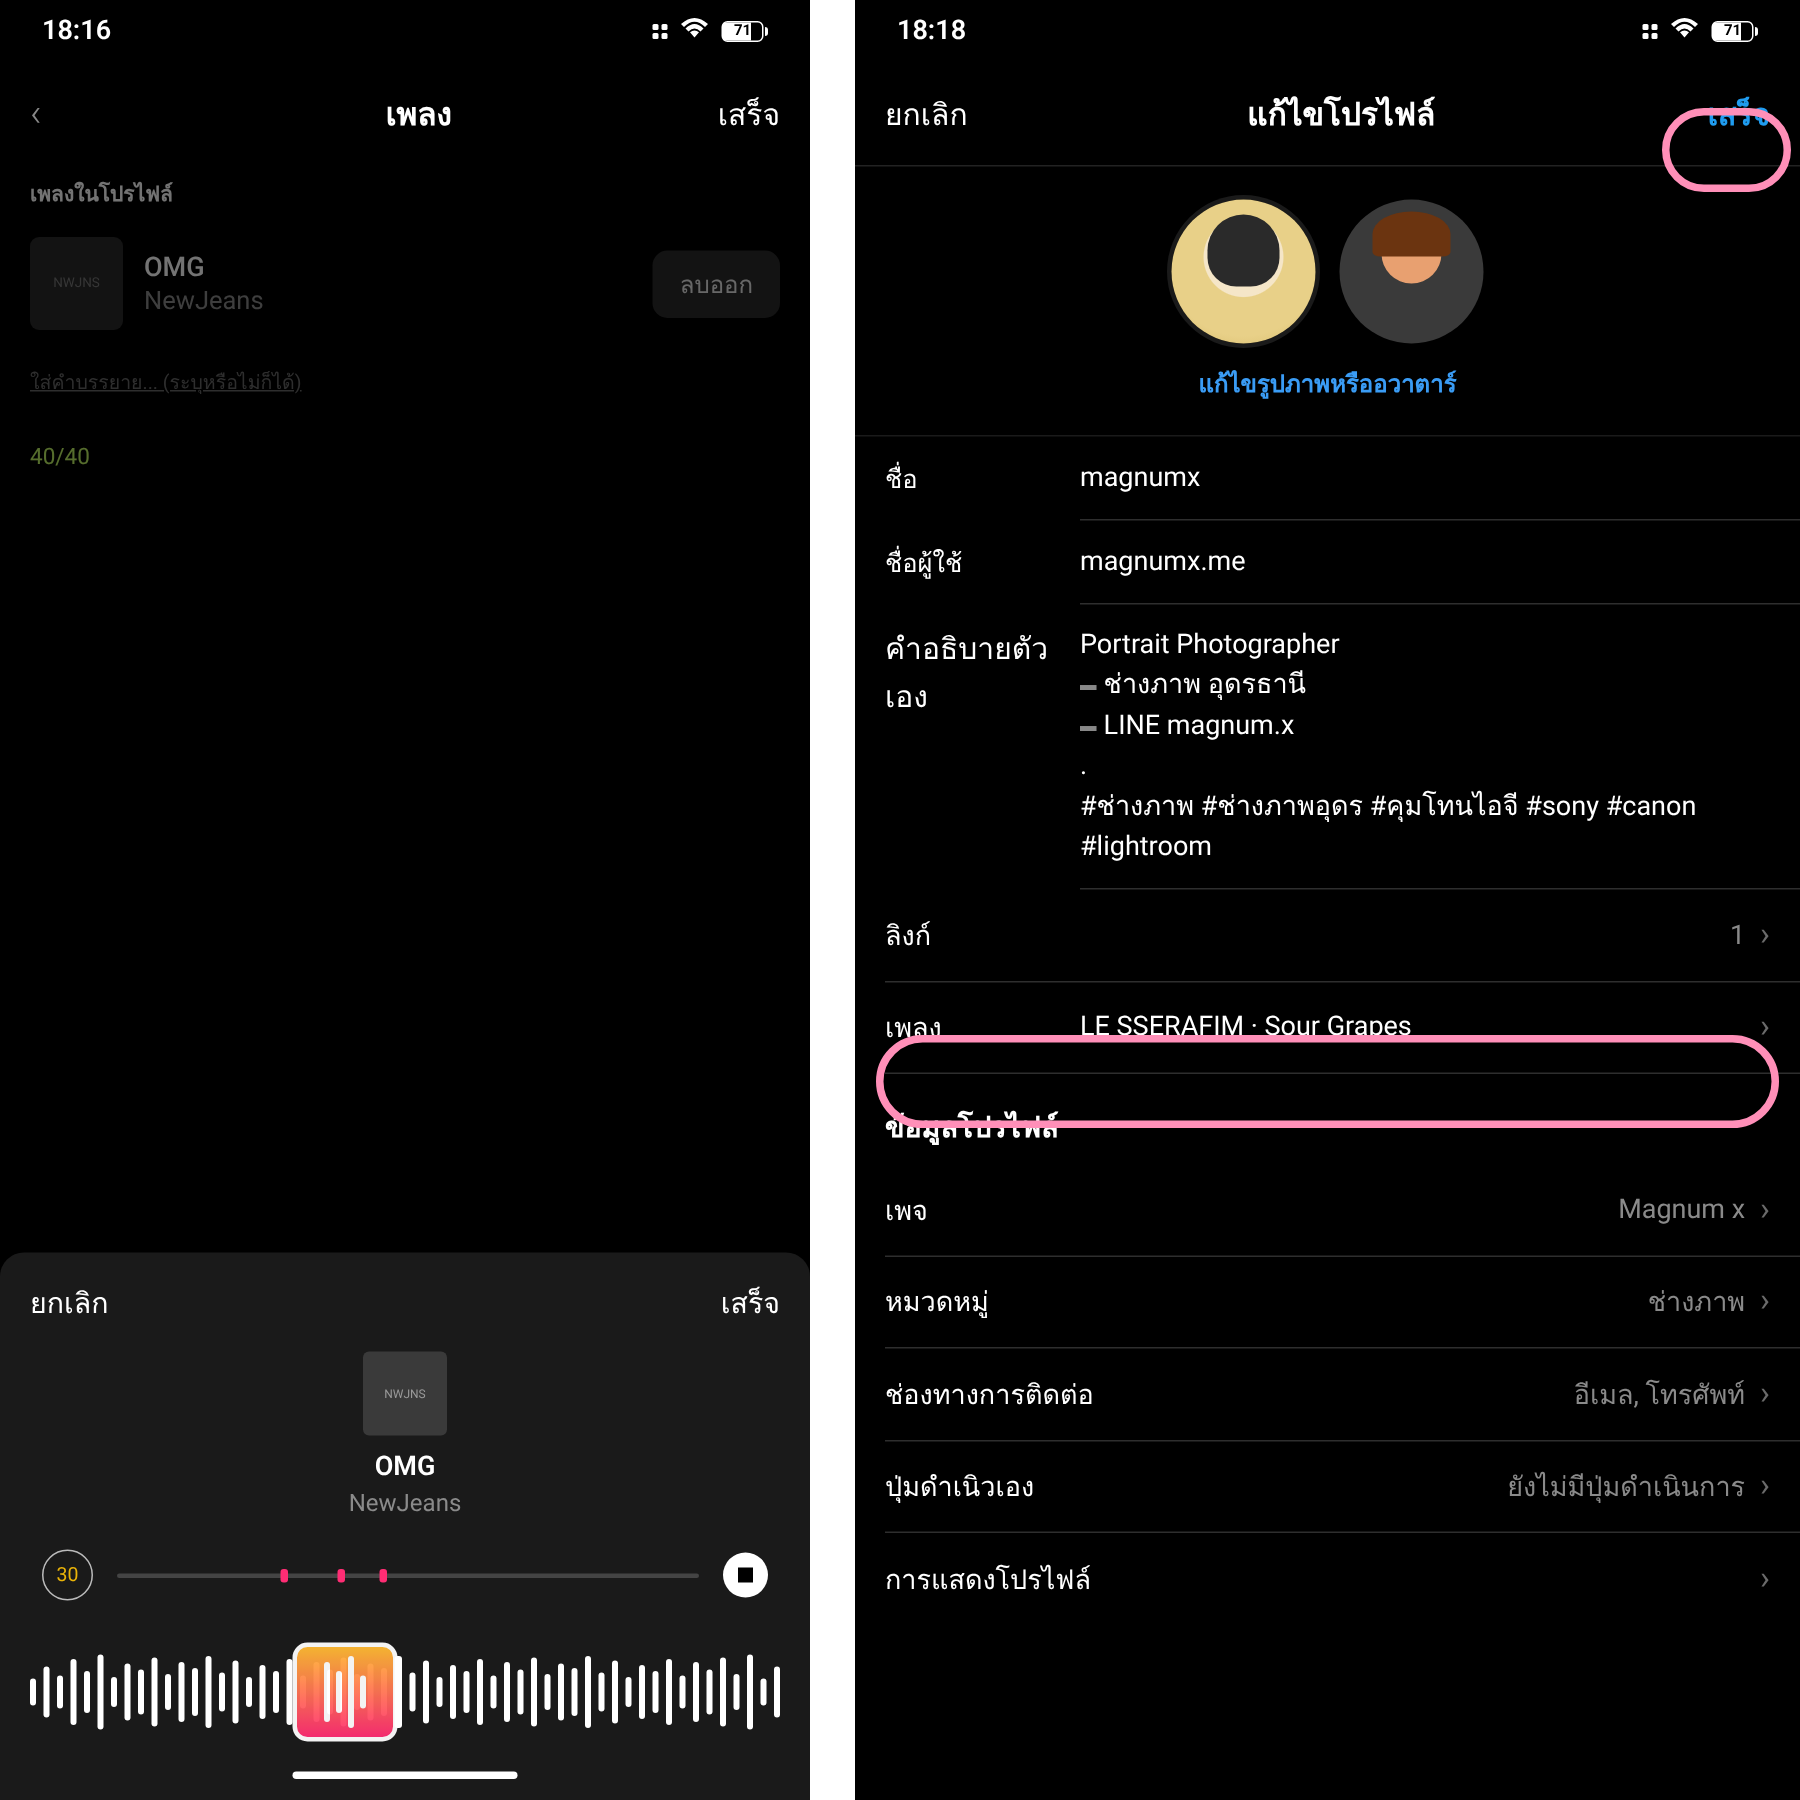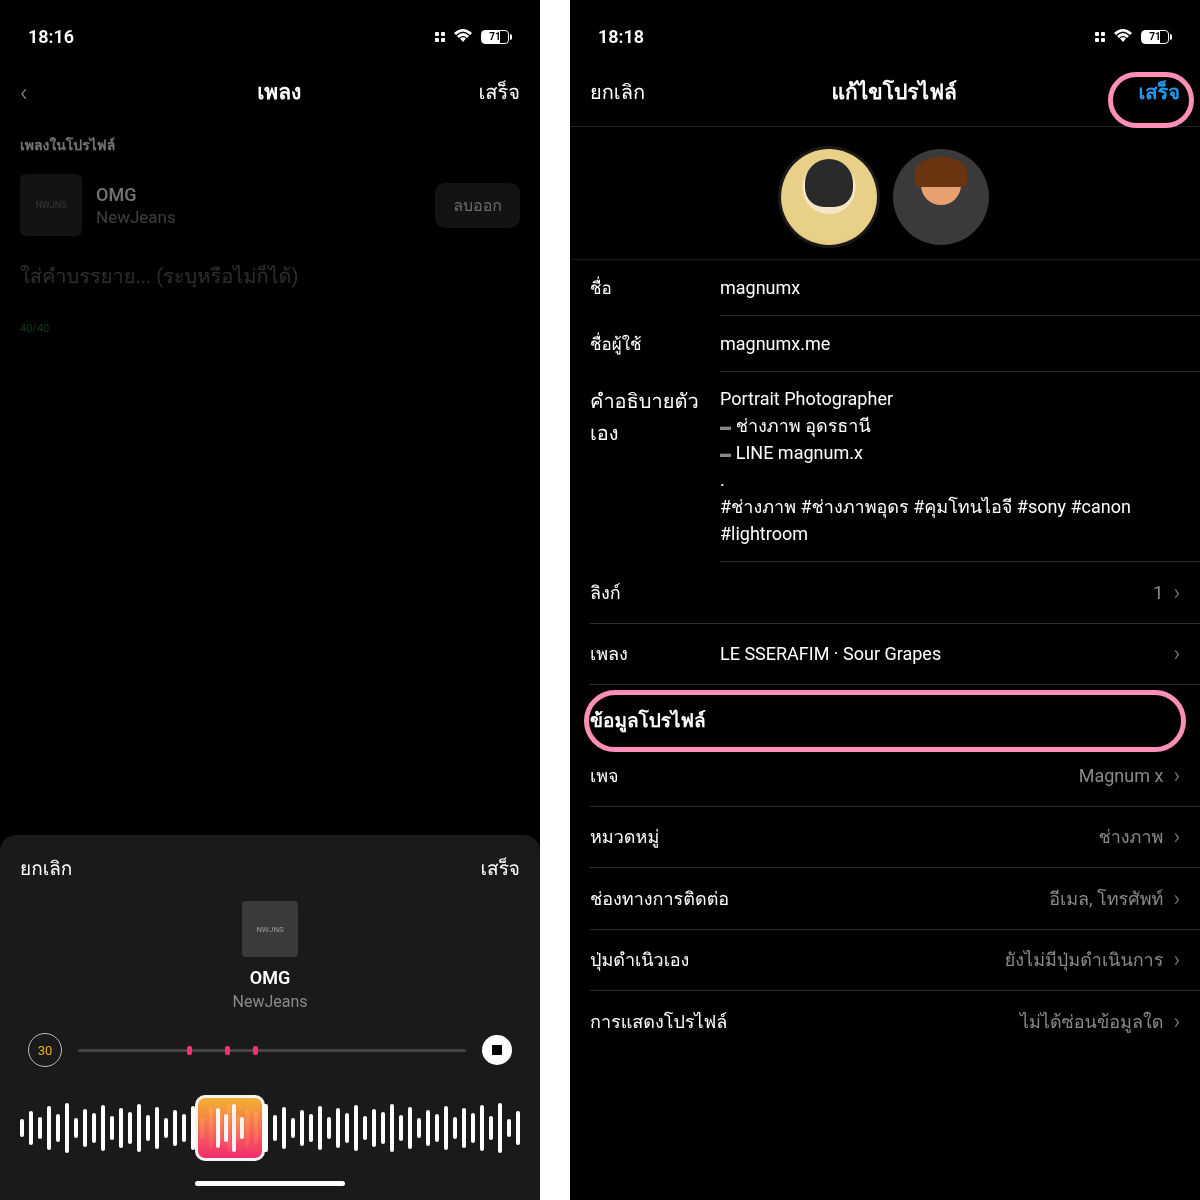--- a/index.html
+++ b/index.html
@@ -2,21 +2,21 @@
 <html><head>
 <meta charset="utf-8">
 <style>
   * { margin: 0; padding: 0; box-sizing: border-box; font-family: -apple-system, BlinkMacSystemFont, "Segoe UI", Roboto, sans-serif; }
   body { background: #fff; width: 1200px; height: 1200px; display: flex; overflow: hidden; }
   .phone { width: 540px; height: 1200px; background: #000; position: relative; overflow: hidden; color: #fff; }
   .divider-col { width: 30px; background: #fff; }
   .phone.right { width: 540px; }
 
   
-  .status-bar { display: flex; justify-content: space-between; align-items: center; padding: 26px 28px 8px 28px; font-size: 18px; font-weight: 600; }
+  .status-bar { display: flex; justify-content: space-between; align-items: center; padding: 10px 28px 8px 28px; font-size: 18px; font-weight: 600; }
   .status-right { display: flex; align-items: center; gap: 8px; }
   .signal-dots { display: grid; grid-template-columns: repeat(2,4px); grid-template-rows: repeat(2,4px); gap: 2px; }
   .signal-dots span { width:4px;height:4px;background:#fff;border-radius:1px; }
   .battery-wrap { display:flex; align-items:center; }
   .battery-box { width: 28px; height: 14px; border: 1.5px solid #fff; border-radius: 4px; position: relative; display:flex; align-items:center; justify-content:center; font-size:10px; font-weight:700; color:#000; background: linear-gradient(to right, #fff 71%, transparent 71%); }
   .battery-tip { width:2px; height:6px; background:#fff; border-radius:0 2px 2px 0; margin-left:1px; }
 
   
   .nav { display:flex; justify-content:space-between; align-items:center; padding: 20px 20px 18px 20px; font-size: 20px; }
   .nav-title { font-weight:700; font-size: 21px; }
@@ -27,22 +27,22 @@
 
   
   .dimmed { opacity: 0.45; padding: 0 20px; }
   .section-title { font-size: 14px; font-weight: 700; margin: 8px 0 18px 0; }
   .song-row { display:flex; align-items:center; gap: 14px; margin-bottom: 24px; }
   .song-art { width: 62px; height: 62px; background: #2a2a2a; border-radius: 6px; display:flex; align-items:center; justify-content:center; font-size:9px; color:#777; text-align:center; }
   .song-info { flex:1; }
   .song-title { font-size: 18px; font-weight:500; }
   .song-artist { font-size: 17px; color:#8a8a8a; margin-top:2px; }
   .remove-btn { background:#2b2b2b; color:#e5e5e5; border:none; padding: 10px 18px; border-radius: 10px; font-size:16px; }
-  .caption-placeholder { color:#666; font-size:20px; margin-bottom: 30px; }
-  .char-count { color:#15803d; font-size:11px; }
+  .caption-placeholder { color:#666; font-size:13px; margin-bottom: 30px; text-decoration: underline; }
+  .char-count { color:#bef264; font-size:15px; }
 
   
   .sheet { position:absolute; left:0; right:0; bottom:0; background:#1a1a1a; border-radius: 16px 16px 0 0; padding: 18px 20px 10px 20px; }
   .sheet-nav { display:flex; justify-content:space-between; font-size:19px; margin-bottom: 18px; }
   .sheet-art { width:56px; height:56px; background:#3a3a3a; border-radius:4px; margin: 0 auto 10px auto; display:flex;align-items:center;justify-content:center;font-size:8px;color:#999; }
   .sheet-song-title { text-align:center; font-size:18px; font-weight:600; }
   .sheet-song-artist { text-align:center; font-size:16px; color:#8a8a8a; margin-top:4px; margin-bottom: 22px; }
   .scrub-row { display:flex; align-items:center; gap:16px; padding: 0 8px; margin-bottom: 26px; }
   .dur-badge { width:34px; height:34px; border:1.5px solid #bbb; border-radius:50%; display:flex;align-items:center;justify-content:center; font-size:13px; color:#eab308; }
   .scrub-track { flex:1; height:3px; background:#444; position:relative; border-radius:2px; }
@@ -241,20 +241,21 @@
     <span class="nav-left">ยกเลิก</span>
     <span class="nav-title">แก้ไขโปรไฟล์</span>
     <span class="nav-right link">เสร็จ</span>
   </div>
   <div class="hr"></div>
 
   <div class="avatars-row">
     <div class="avatar-circle avatar-photo"></div>
     <div class="avatar-circle avatar-cartoon"></div>
   </div>
+  <div class="edit-pic-link">แก้ไขรูปภาพหรืออวาตาร์</div>
   <div class="hr" style="background:#1a1a1a"></div>
 
   <div class="form-row">
     <div class="form-label">ชื่อ</div>
     <div class="form-value">magnumx</div>
   </div>
   <div class="row-divider"></div>
   <div class="form-row">
     <div class="form-label">ชื่อผู้ใช้</div>
     <div class="form-value">magnumx.me</div>
@@ -308,19 +309,18 @@
   </div>
   <div class="row-divider full"></div>
   <div class="link-row">
     <div class="label" style="flex:1">ปุ่มดำเนิวเอง</div>
     <div class="value grey">ยังไม่มีปุ่มดำเนินการ</div>
     <span class="chev">›</span>
   </div>
   <div class="row-divider full"></div>
   <div class="link-row">
     <div class="label" style="flex:1">การแสดงโปรไฟล์</div>
-    <div class="value grey">ไม่ได้ซ่อนข้อมูลใด</div>
     <span class="chev">›</span>
   </div>
 
   <div class="highlight-oval" style="top:72px; right:6px; width:86px; height:56px;"></div>
   <div class="highlight-oval" style="top:690px; left:14px; right:14px; height:62px;"></div>
 </div>
 
 </body></html>

